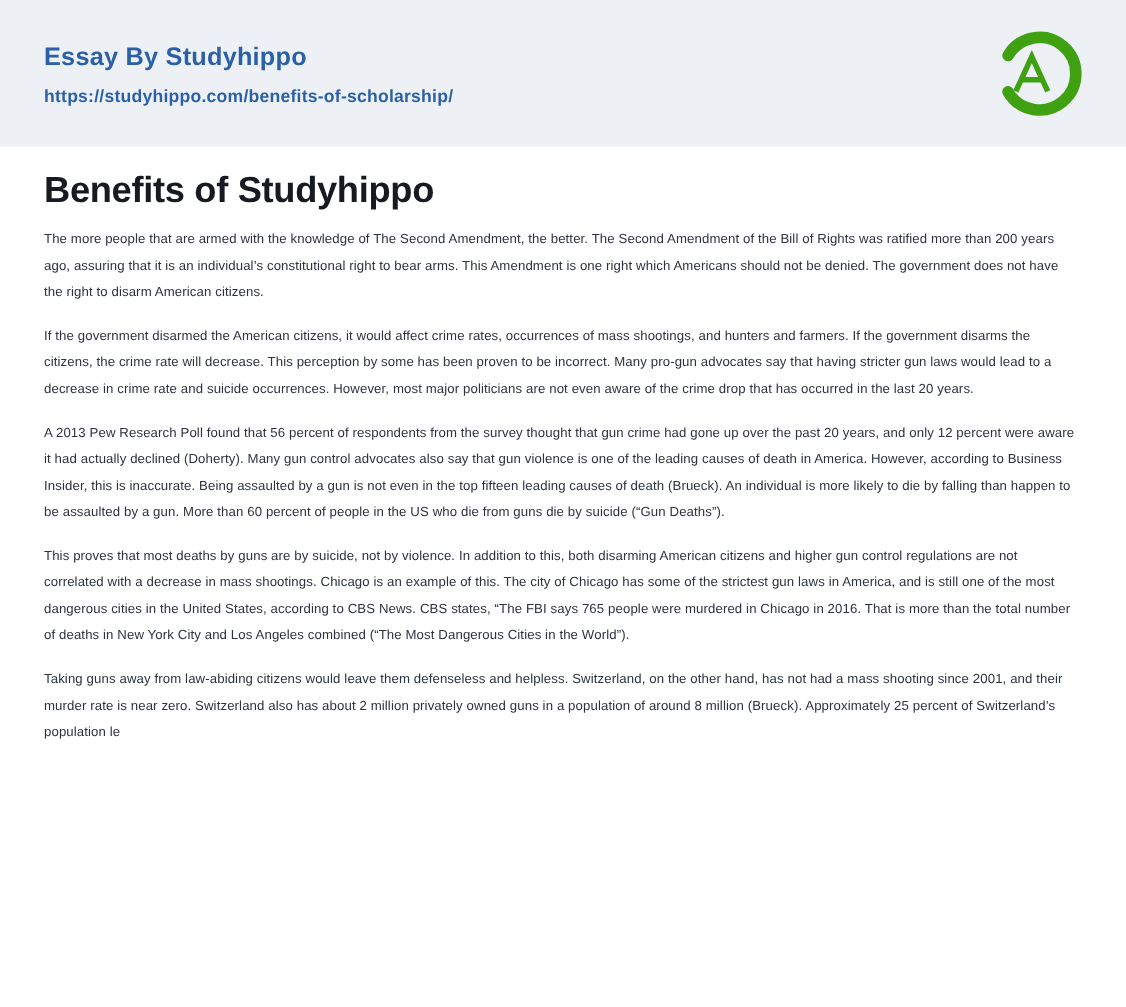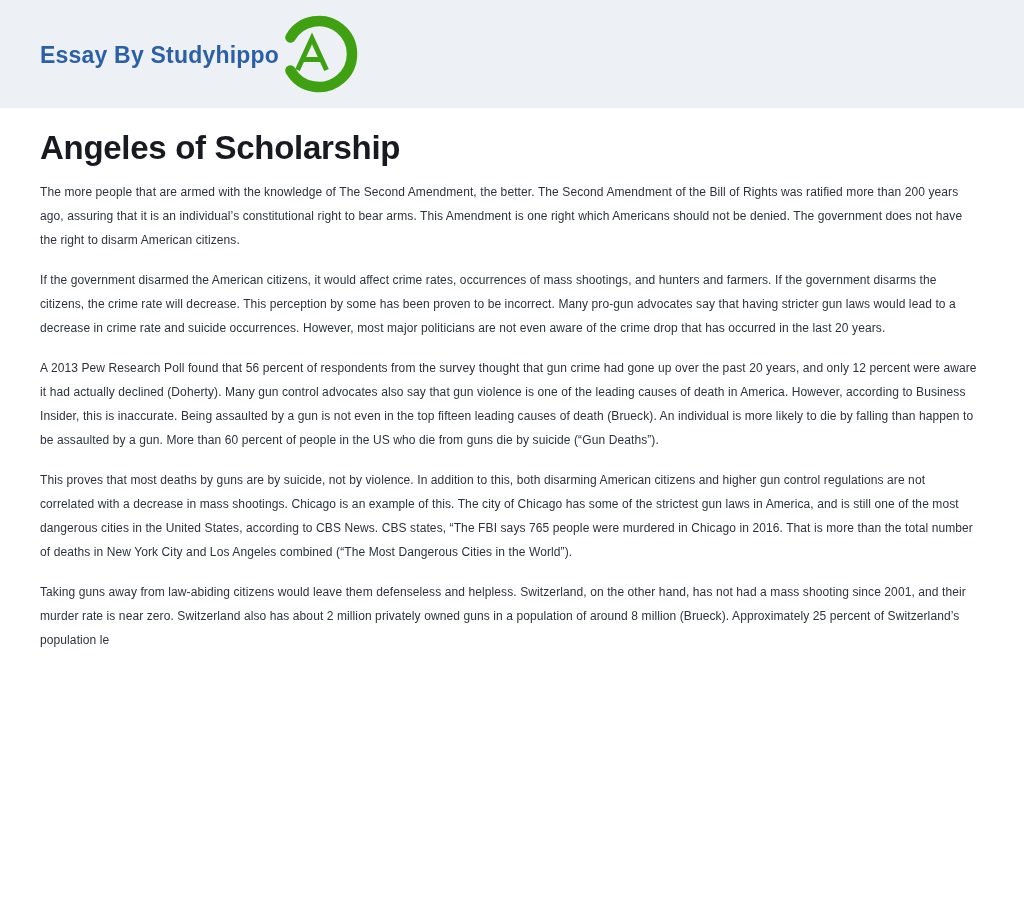--- a/index.html
+++ b/index.html
@@ -7,25 +7,25 @@
     margin: 0;
     padding: 0;
     width: 1024px;
     height: 915px;
     background: #ffffff;
     font-family: "Liberation Sans", sans-serif;
     overflow: hidden;
   }
   .page-header {
     width: 100%;
-    height: 108px;
+    height: 133px;
     background: #edf1f6;
     display: flex;
     align-items: center;
-    justify-content: flex-start;
+    justify-content: space-between;
     padding: 0 39px 0 40px;
   }
   .header-text { margin-top: 4px; }
   .site-title {
     color: #2b5fa6;
     font-size: 23px;
     font-weight: 700;
     letter-spacing: 0.2px;
     line-height: 1.1;
   }
@@ -66,31 +66,32 @@
     margin: 0 0 16px 0;
     max-width: 941px;
   }
 </style>
 </head>
 <body>
 
 <header class="page-header">
   <div class="header-text">
     <div class="site-title">Essay By Studyhippo</div>
+    <a class="page-url">https://studyhippo.com/benefits-of-scholarship/</a>
   </div>
   <div class="logo-wrap">
     <svg width="80" height="82" viewBox="0 0 80 82" aria-hidden="true">
 
       <path d="M 11.42 24.5 A 33 33 0 1 1 11.42 57.5" fill="none" stroke="#3fa011" stroke-width="10.5" stroke-linecap="round"></path>
 
       <path d="M18.5 57 L33 25.5 L47.5 57 M24.5 46.5 L41.5 46.5" fill="none" stroke="#3fa011" stroke-width="5" stroke-linejoin="miter" stroke-linecap="butt"></path>
     </svg>
   </div>
 </header>
 
 <main class="essay-main">
-  <h1 class="essay-title">Angeles of Scholarship</h1>
+  <h1 class="essay-title">Benefits of Studyhippo</h1>
   <p class="essay-paragraph">The more people that are armed with the knowledge of The Second Amendment, the better. The Second Amendment of the Bill of Rights was ratified more than 200 years ago, assuring that it is an individual’s constitutional right to bear arms. This Amendment is one right which Americans should not be denied. The government does not have the right to disarm American citizens.</p>
   <p class="essay-paragraph">If the government disarmed the American citizens, it would affect crime rates, occurrences of mass shootings, and hunters and farmers. If the government disarms the citizens, the crime rate will decrease. This perception by some has been proven to be incorrect. Many pro-gun advocates say that having stricter gun laws would lead to a decrease in crime rate and suicide occurrences. However, most major politicians are not even aware of the crime drop that has occurred in the last 20 years.</p>
   <p class="essay-paragraph">A 2013 Pew Research Poll found that 56 percent of respondents from the survey thought that gun crime had gone up over the past 20 years, and only 12 percent were aware it had actually declined (Doherty). Many gun control advocates also say that gun violence is one of the leading causes of death in America. However, according to Business Insider, this is inaccurate. Being assaulted by a gun is not even in the top fifteen leading causes of death (Brueck). An individual is more likely to die by falling than happen to be assaulted by a gun. More than 60 percent of people in the US who die from guns die by suicide (“Gun Deaths”).</p>
   <p class="essay-paragraph">This proves that most deaths by guns are by suicide, not by violence. In addition to this, both disarming American citizens and higher gun control regulations are not correlated with a decrease in mass shootings. Chicago is an example of this. The city of Chicago has some of the strictest gun laws in America, and is still one of the most dangerous cities in the United States, according to CBS News. CBS states, “The FBI says 765 people were murdered in Chicago in 2016. That is more than the total number of deaths in New York City and Los Angeles combined (“The Most Dangerous Cities in the World”).</p>
   <p class="essay-paragraph">Taking guns away from law-abiding citizens would leave them defenseless and helpless. Switzerland, on the other hand, has not had a mass shooting since 2001, and their murder rate is near zero. Switzerland also has about 2 million privately owned guns in a population of around 8 million (Brueck). Approximately 25 percent of Switzerland’s population le</p>
 </main>
 
 </body></html>

